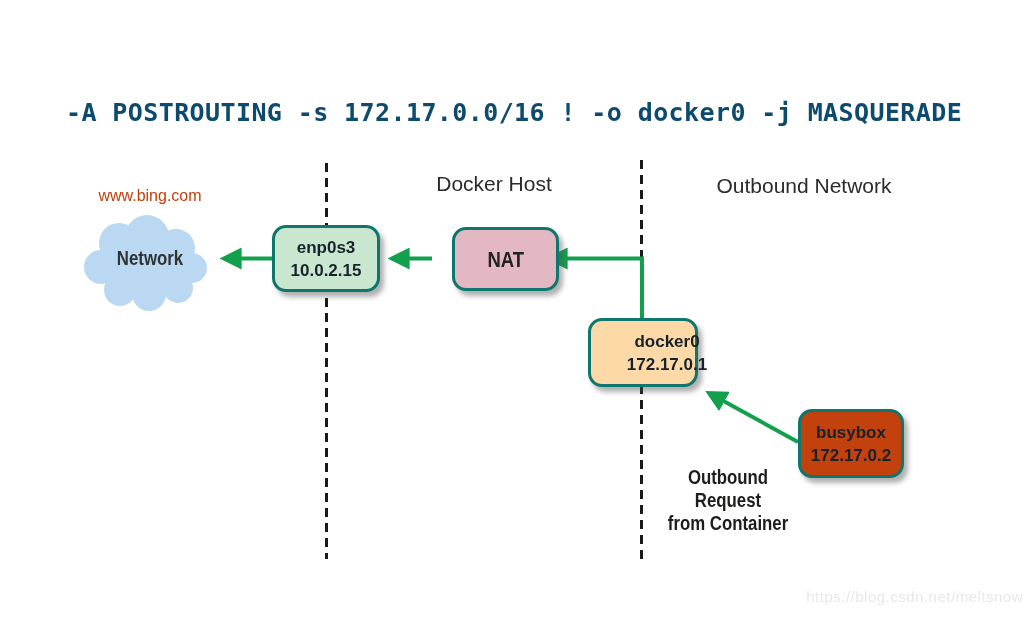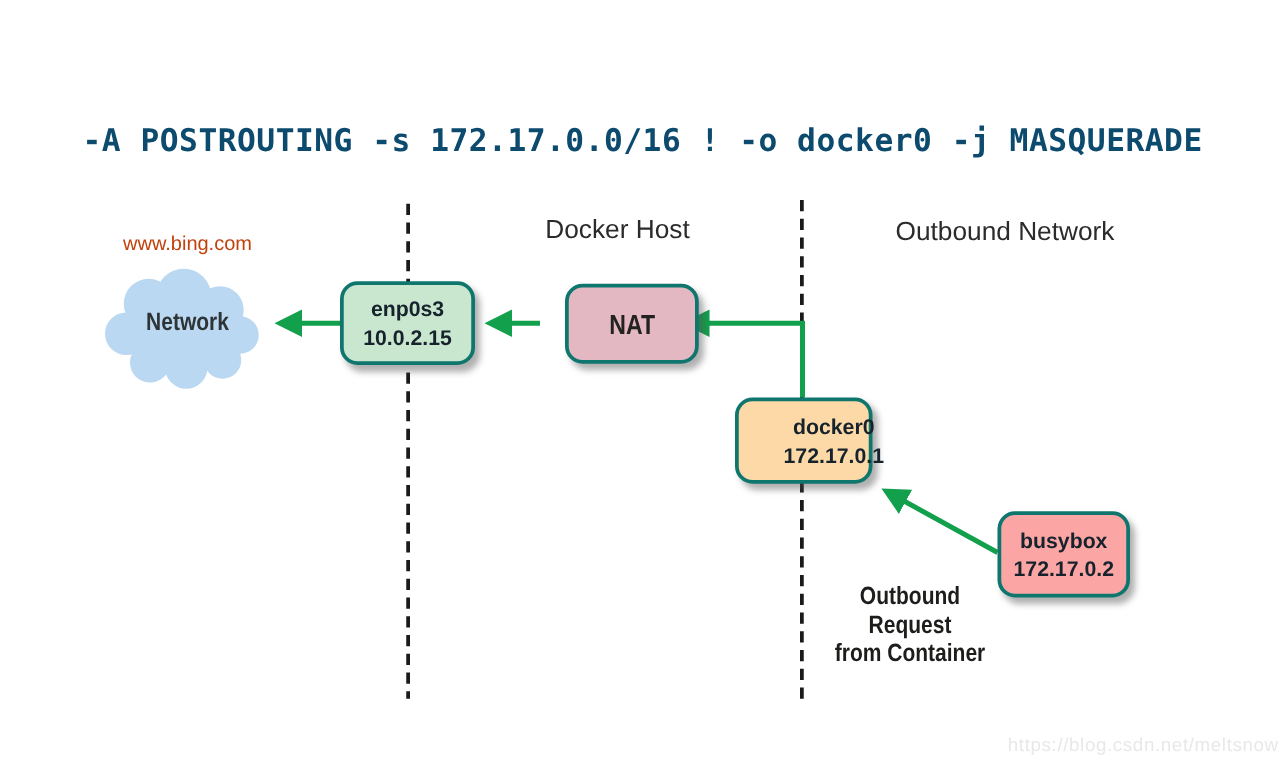--- a/index.html
+++ b/index.html
@@ -155,21 +155,21 @@
 
   <div class="node node-nat" style="background: rgb(227, 184, 194);">
     <span class="nat-text condensed">NAT</span>
   </div>
 
   <div class="node node-docker0" style="background: rgb(252, 217, 167); padding-left: 48px;">
     <span>docker0</span>
     <span>172.17.0.1</span>
   </div>
 
-  <div class="node node-busybox" style="background: #fca5a5;">
+  <div class="node node-busybox" style="background: #c2410c;">
     <span>busybox</span>
     <span>172.17.0.2</span>
   </div>
 
   <div class="annotation condensed">
     <div>Outbound</div>
     <div>Request</div>
     <div>from Container</div>
   </div>
 

